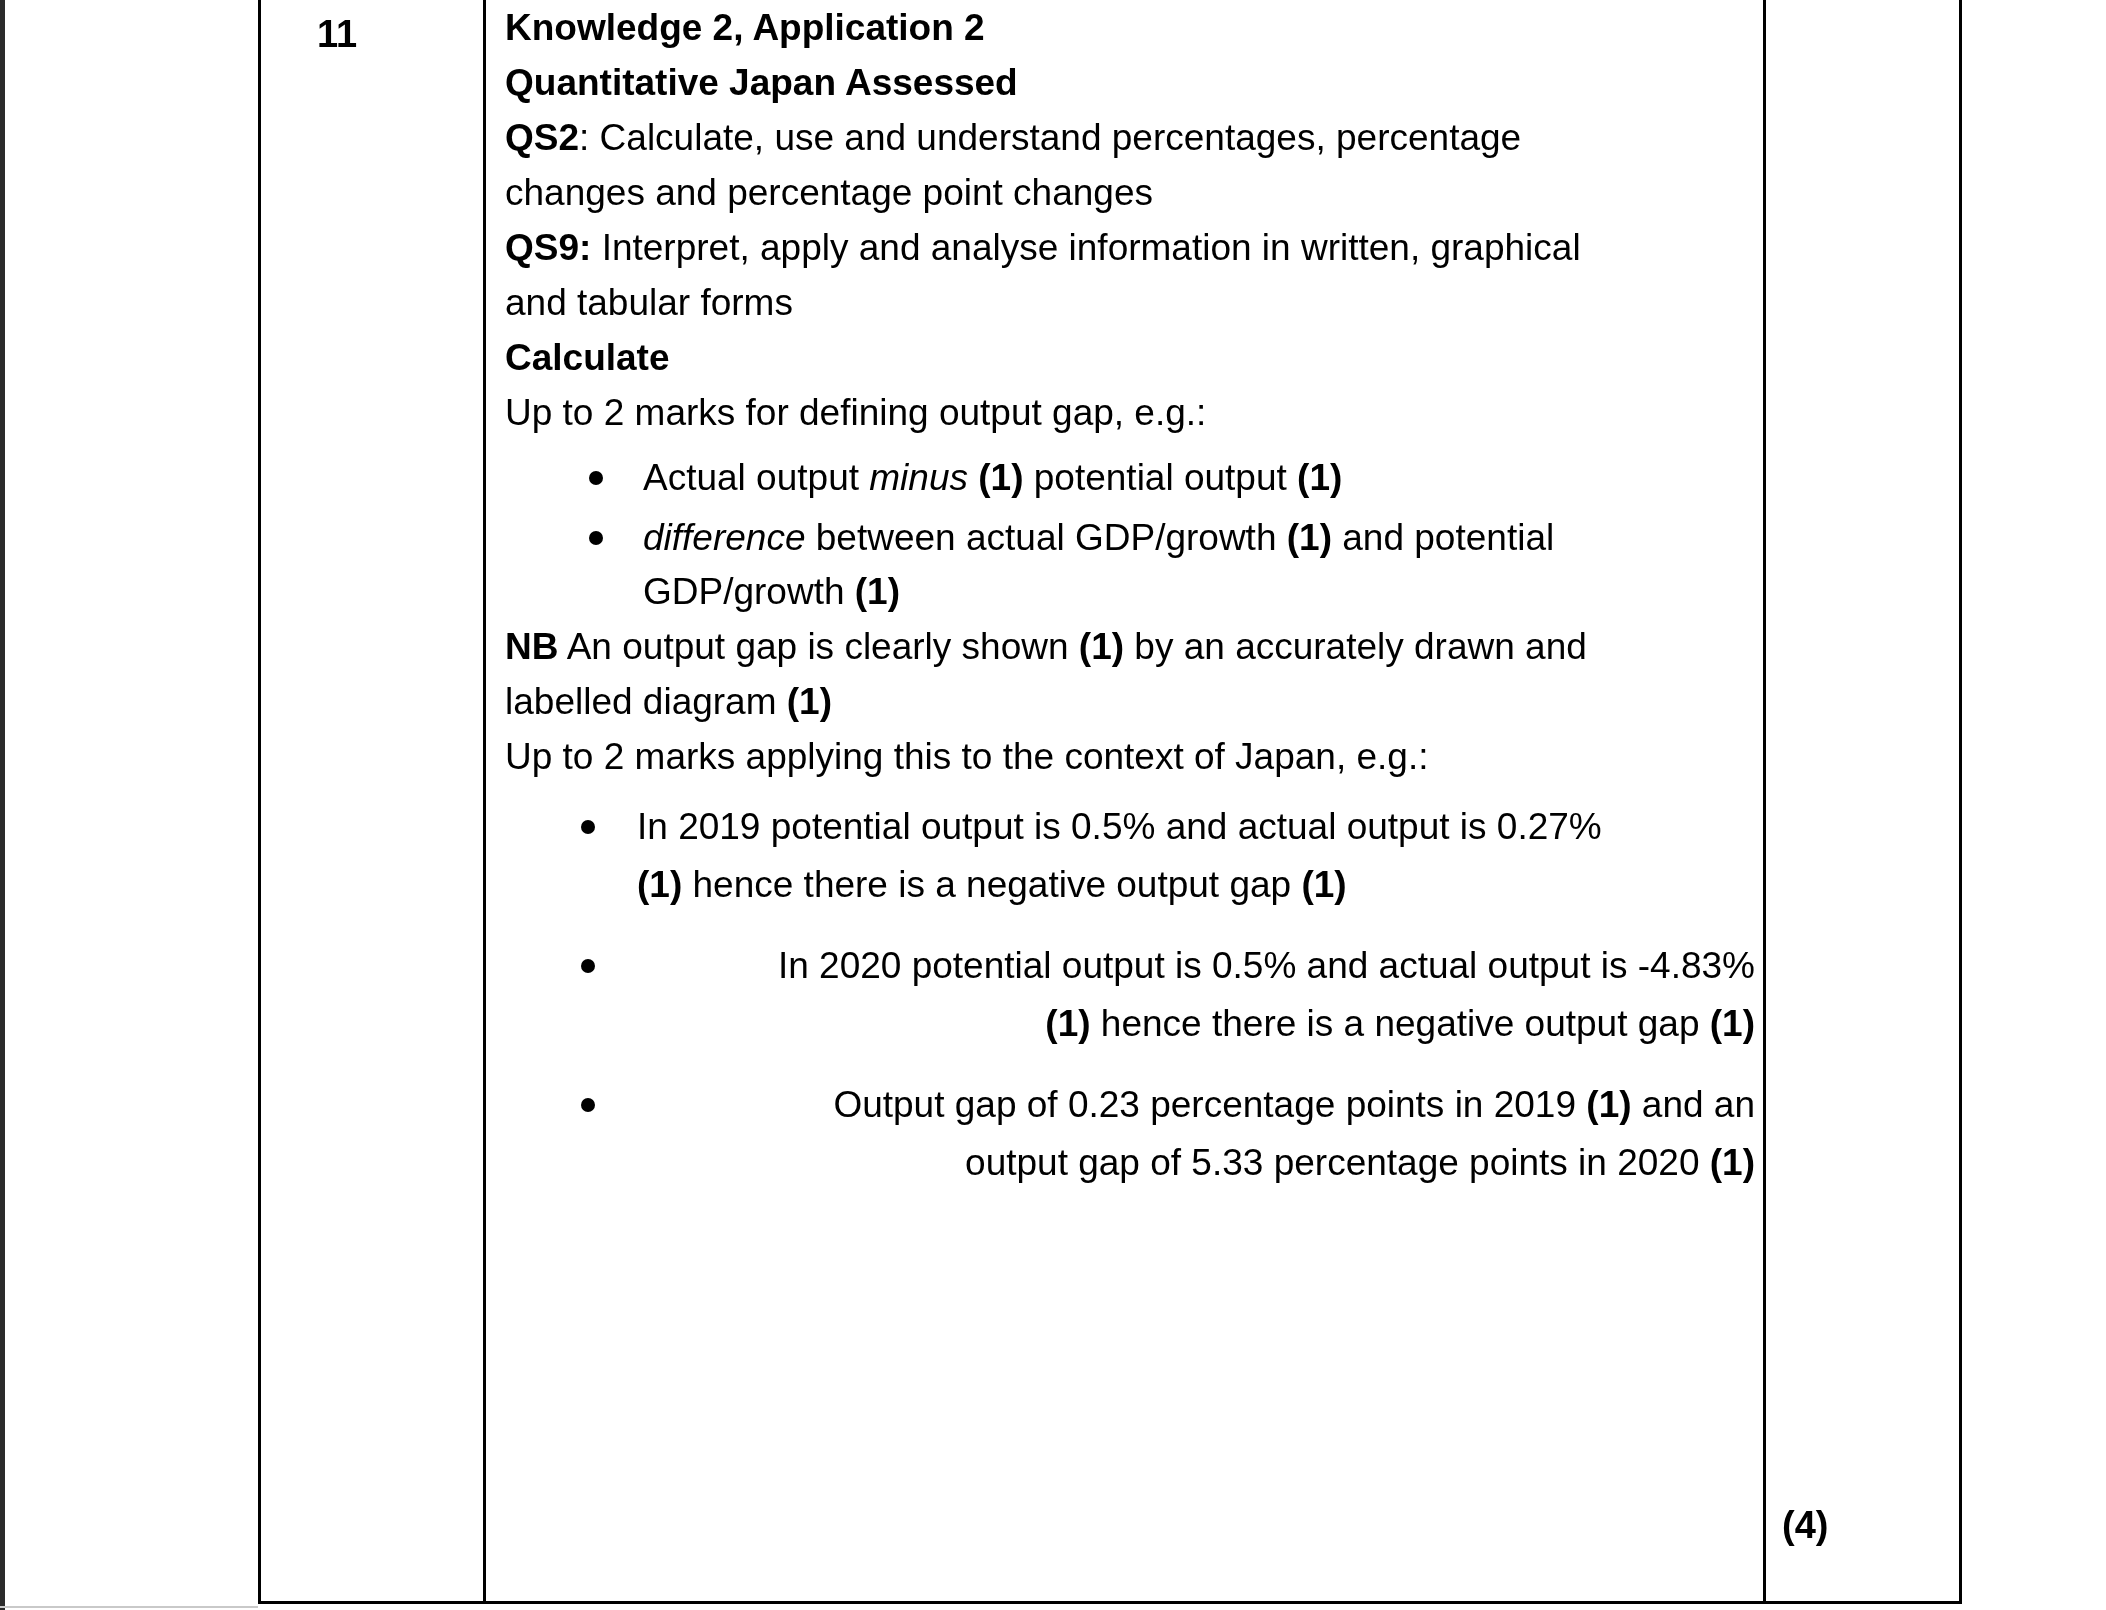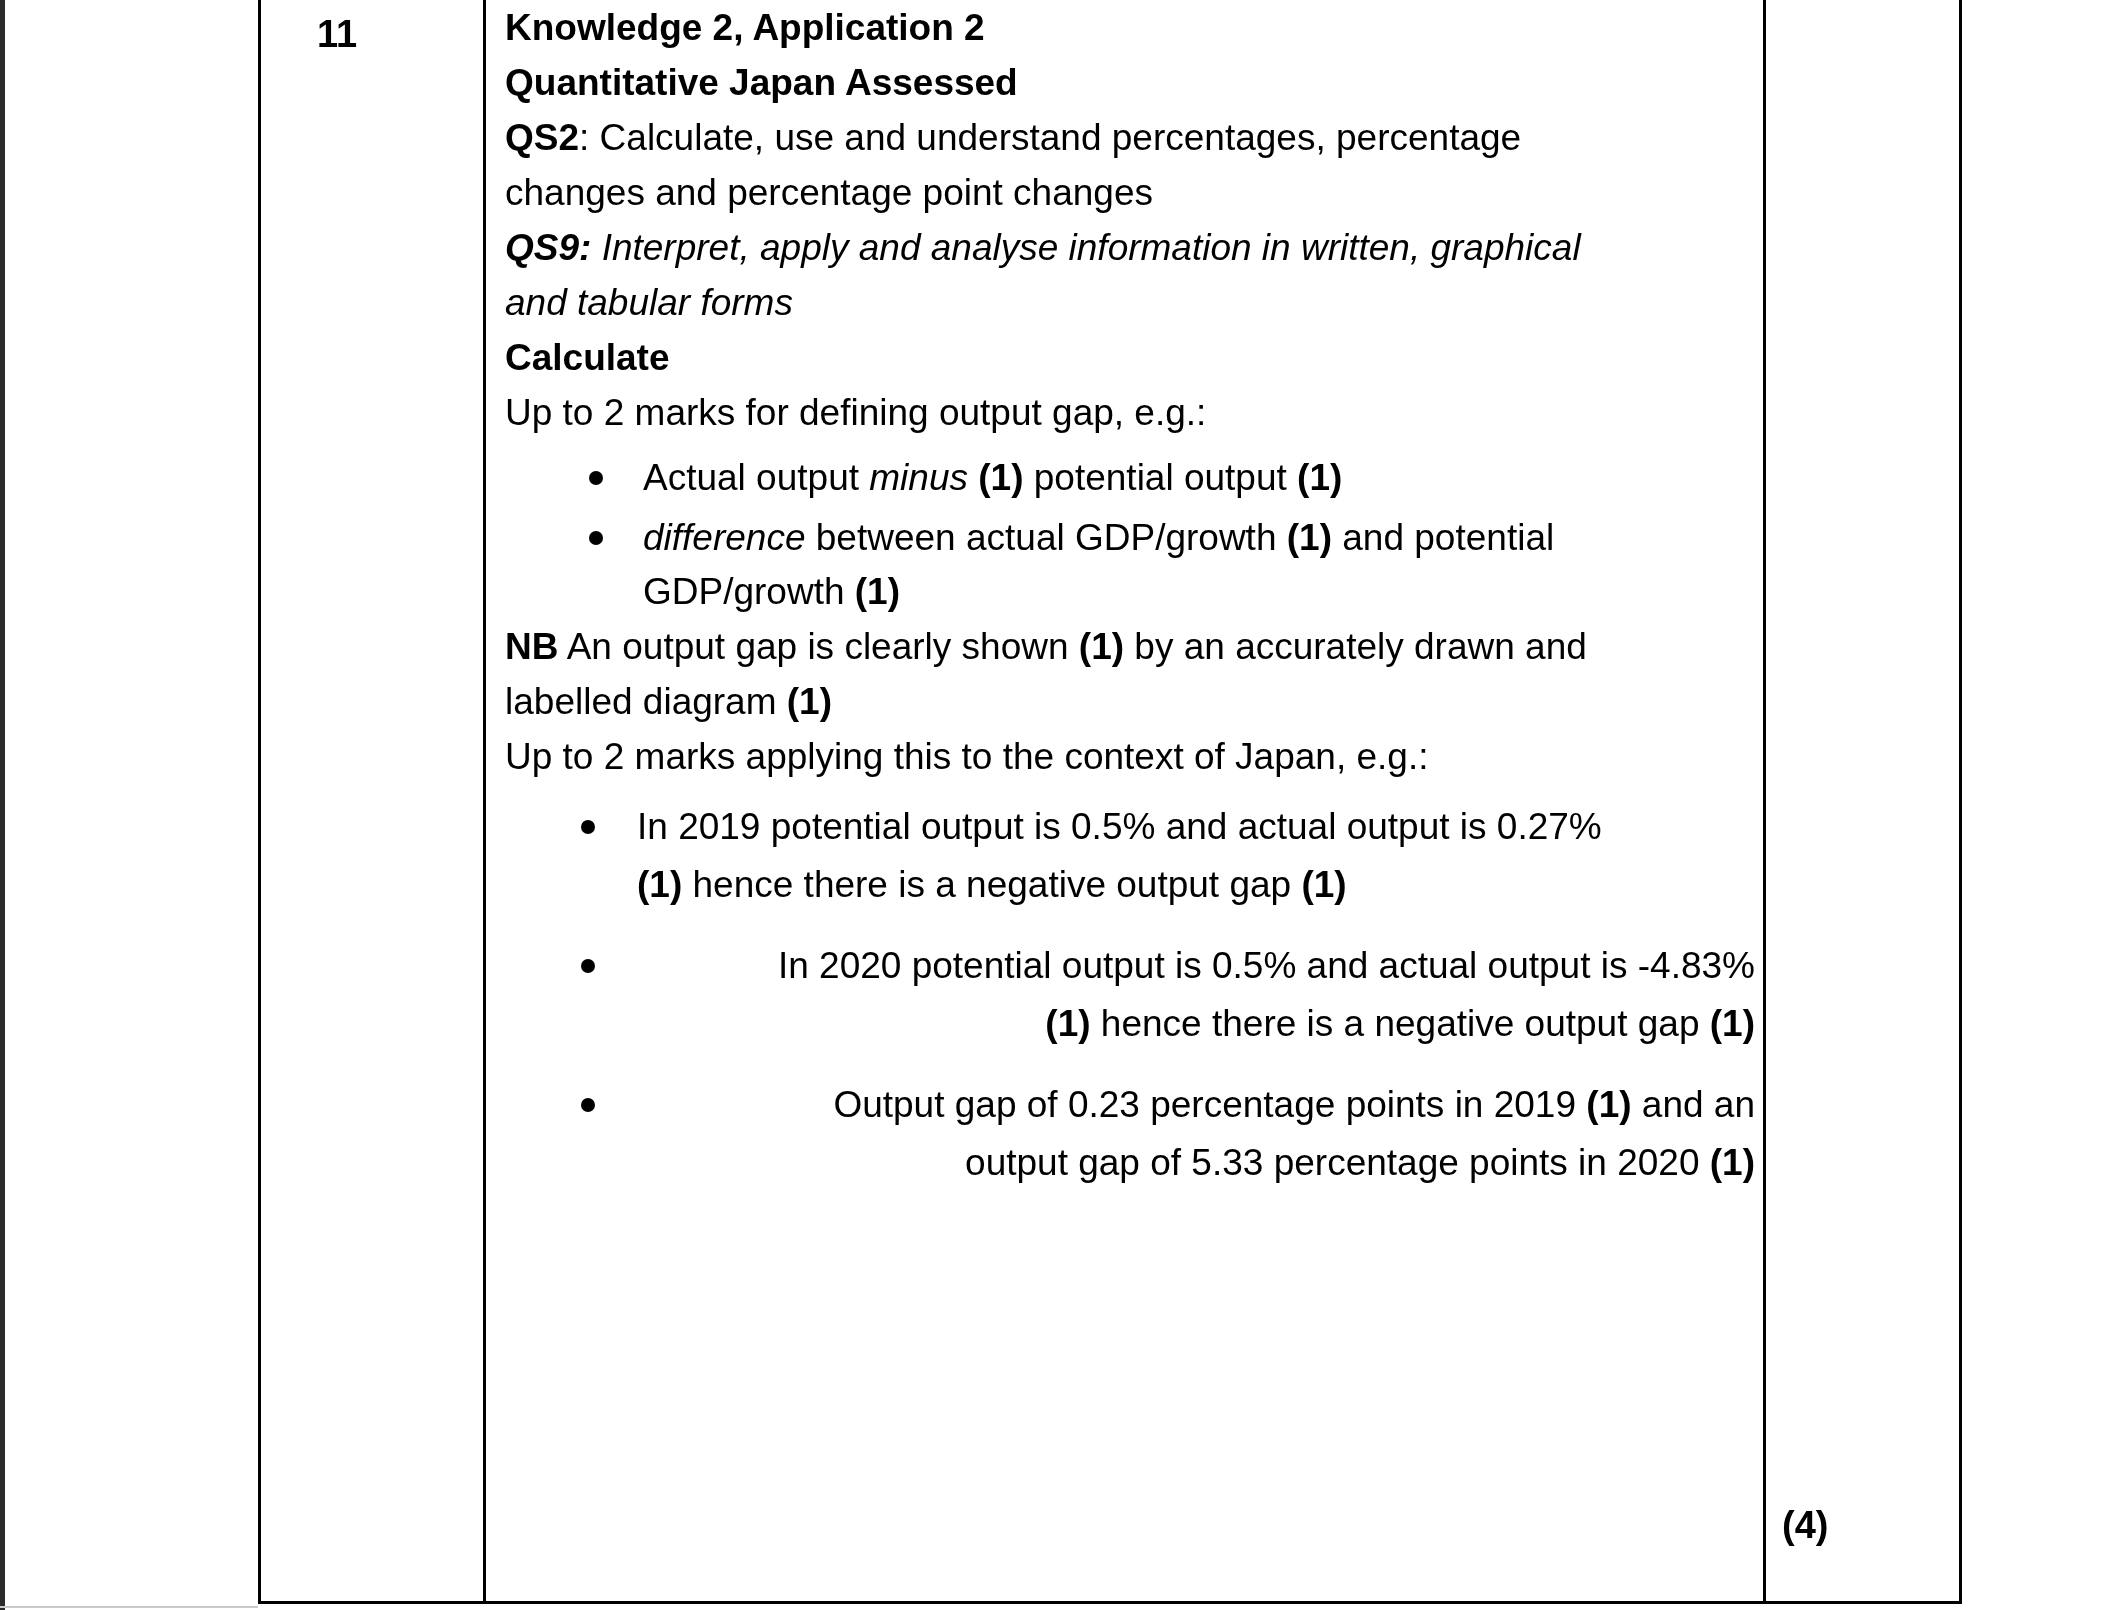--- a/index.html
+++ b/index.html
@@ -77,21 +77,21 @@
   }
 
   .content-cell p { margin: 0; }
   .b { font-weight: bold; }
   .i { font-style: italic; }
 
   
   .blk-title        { margin-top: 10px; }
   .blk-qs-heading   { margin-top: 73px; }
   .blk-qs2          { margin-top: 2px; }
-  .blk-qs9          { margin-top: 0; font-style: italic; }
+  .blk-qs9          { margin-top: 0; }
   .blk-knowledge    { margin-top: 67px; }
   .blk-kintro       { margin-top: 10px; }
   .blk-ul1          { margin-top: 11px; }
   .blk-nb           { margin-top: 71px; }
   .blk-application  { margin-top: 64px; }
   .blk-aintro       { margin-top: 12px; }
   .blk-ul2          { margin-top: 14px; }
 
   
   .bullet-item {

